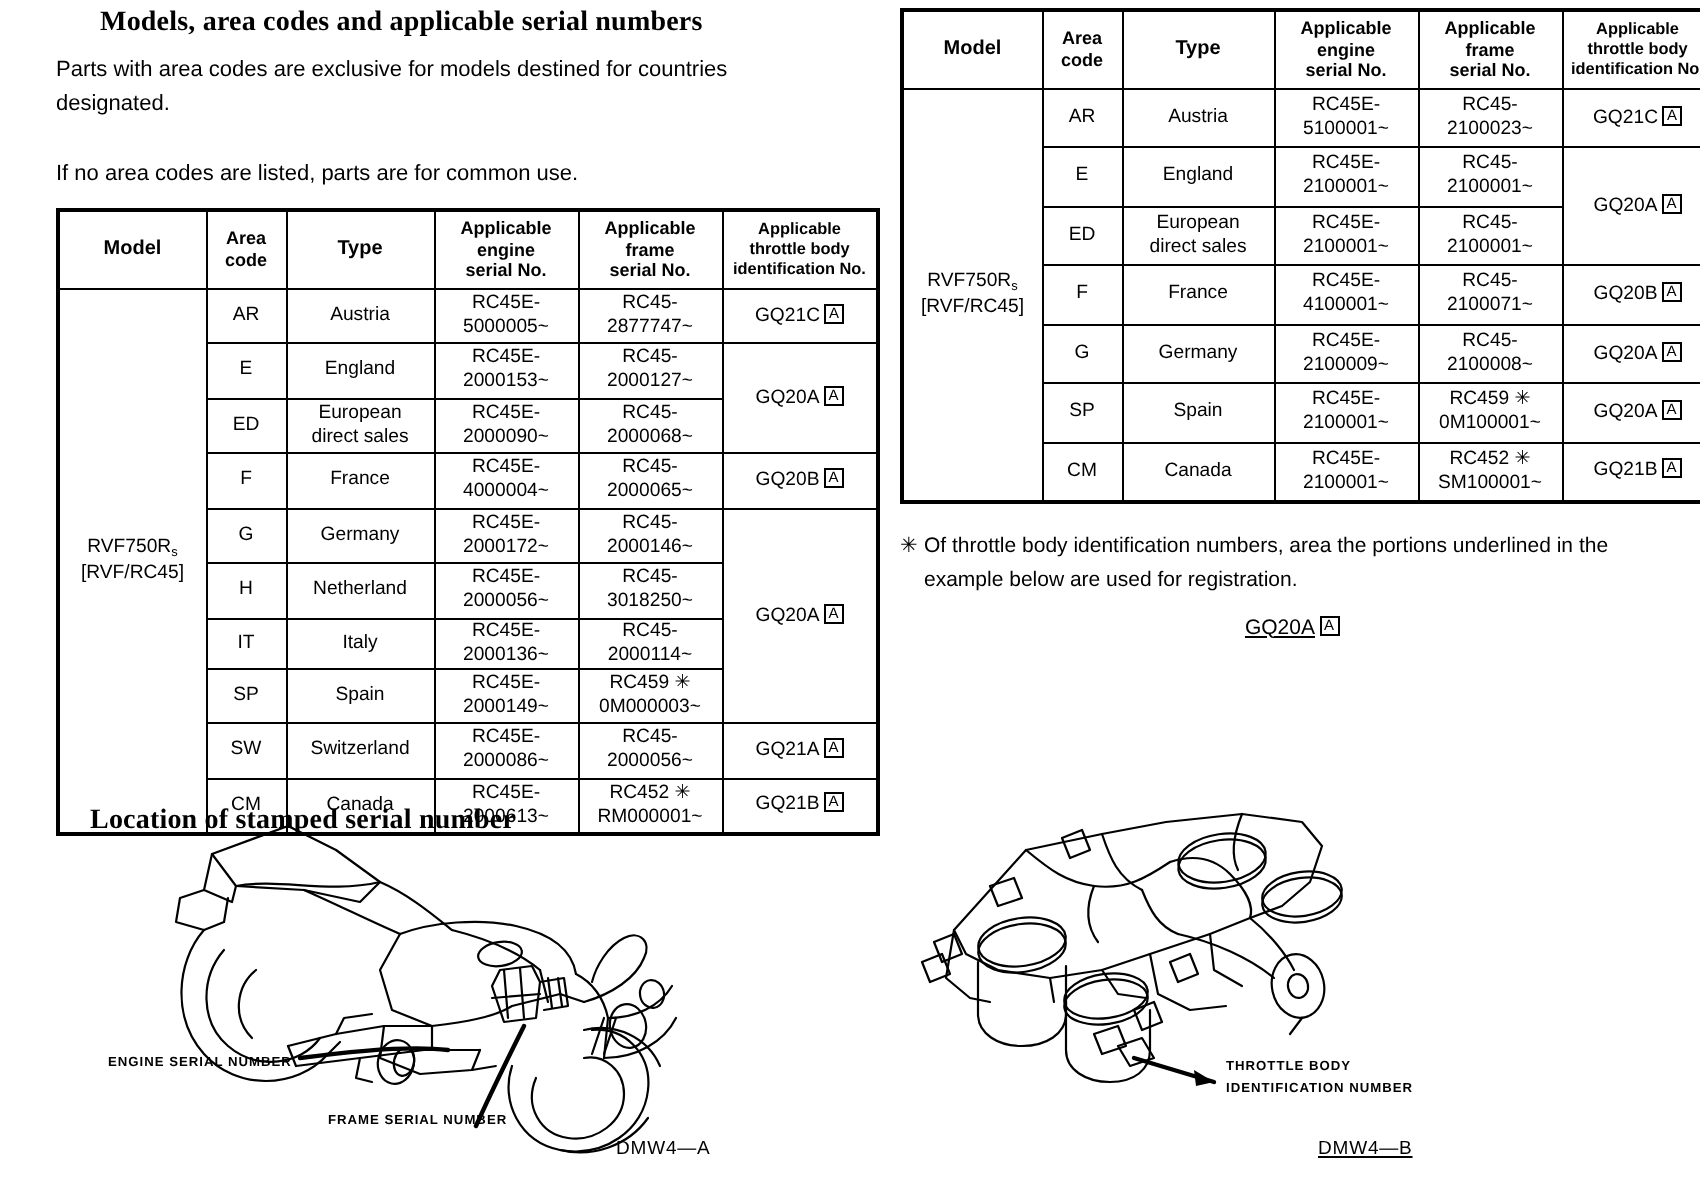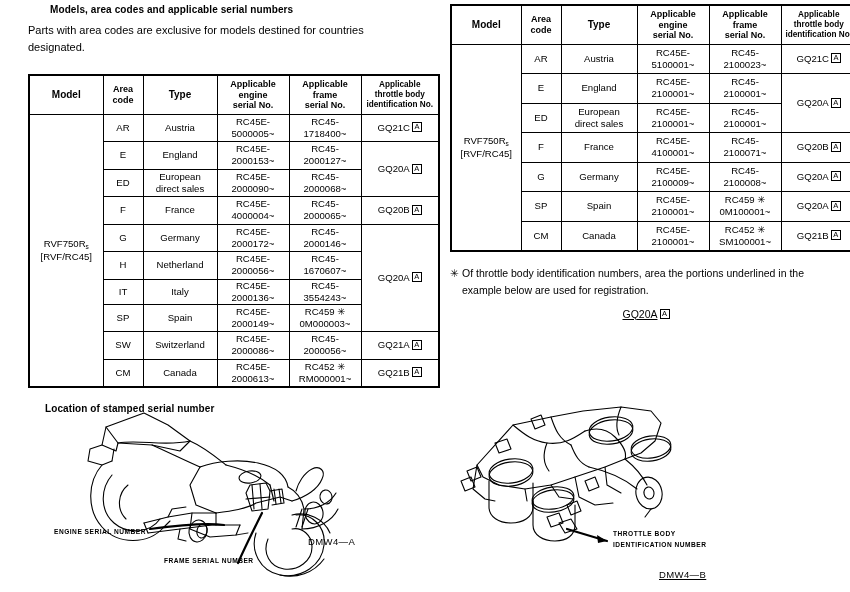--- a/index.html
+++ b/index.html
@@ -11,23 +11,24 @@
     width: 850px;
     height: 592px;
     position: relative;
     font-family: "Liberation Sans", sans-serif;
     color: #000000;
     overflow: hidden;
   }
 
   
   .heading {
-    font-size: 10px;
+    font-size: 14px;
     font-weight: bold;
     letter-spacing: 0.1px;
+    font-family: Liberation Serif, serif;
   }
   .para {
     font-size: 11px;
     line-height: 17px;
   }
 
   
   #left-col {
     position: absolute;
     left: 28px;
@@ -180,20 +181,21 @@
   }
 </style>
 </head>
 <body>
 
 <div id="left-col">
 
   <div class="heading" id="intro-heading">Models, area codes and applicable serial numbers</div>
 
   <div class="para" id="intro-p2">Parts with area codes are exclusive for models destined for countries designated.</div>
+  <div class="para" id="intro-p3">If no area codes are listed, parts are for common use.</div>
 
   <table class="spec outer-frame" id="table-left" style="margin-top:8px;">
     <colgroup>
       <col class="c-model">
         <col class="c-area">
         <col class="c-type">
       <col class="c-eng">
         <col class="c-frm">
         <col class="c-tb">
     </colgroup>
@@ -221,21 +223,21 @@
           <span>identification No.</span>
         </th>
       </tr>
     </thead>
     <tbody id="left-tbody">
         <tr style="height: 27.5px;">
           <td class="model-cell" rowspan="10"><span>RVF750R</span><sub class="modsub">s</sub><br><span>[RVF/RC45]</span></td>
           <td><span>AR</span></td>
           <td><span>Austria</span></td>
           <td class="serial"><span>RC45E-</span><br><span>5000005~</span></td>
-          <td class="serial"><span>RC45-</span><br><span>1718400~</span></td>
+          <td class="serial"><span>RC45-</span><br><span>2877747~</span></td>
           <td class="tb-code" rowspan="1"><span>GQ21C</span><span class="boxa">A</span></td>
         </tr>
         <tr style="height: 27.5px;">
           <td><span>E</span></td>
           <td><span>England</span></td>
           <td class="serial"><span>RC45E-</span><br><span>2000153~</span></td>
           <td class="serial"><span>RC45-</span><br><span>2000127~</span></td>
           <td class="tb-code" rowspan="2"><span>GQ20A</span><span class="boxa">A</span></td>
         </tr>
         <tr style="height: 27.5px;">
@@ -255,27 +257,27 @@
           <td><span>G</span></td>
           <td><span>Germany</span></td>
           <td class="serial"><span>RC45E-</span><br><span>2000172~</span></td>
           <td class="serial"><span>RC45-</span><br><span>2000146~</span></td>
           <td class="tb-code" rowspan="4"><span>GQ20A</span><span class="boxa">A</span></td>
         </tr>
         <tr style="height: 27.5px;">
           <td><span>H</span></td>
           <td><span>Netherland</span></td>
           <td class="serial"><span>RC45E-</span><br><span>2000056~</span></td>
-          <td class="serial"><span>RC45-</span><br><span>1670607~</span></td>
+          <td class="serial"><span>RC45-</span><br><span>3018250~</span></td>
         </tr>
         <tr style="height: 24px;">
           <td><span>IT</span></td>
           <td><span>Italy</span></td>
           <td class="serial"><span>RC45E-</span><br><span>2000136~</span></td>
-          <td class="serial"><span>RC45-</span><br><span>3554243~</span></td>
+          <td class="serial"><span>RC45-</span><br><span>2000114~</span></td>
         </tr>
         <tr style="height: 27.5px;">
           <td><span>SP</span></td>
           <td><span>Spain</span></td>
           <td class="serial"><span>RC45E-</span><br><span>2000149~</span></td>
           <td class="serial"><span>RC459 ✳</span><br><span>0M000003~</span></td>
         </tr>
         <tr style="height: 27.5px; padding-left: 11px;">
           <td><span>SW</span></td>
           <td><span>Switzerland</span></td>
@@ -460,21 +462,21 @@
   </g>
 
   <g fill="none" stroke="#000" stroke-width="2.2" stroke-linecap="round">
     <path d="M110 124 C140 120 168 118 184 120"></path>
     <path d="M222 108 C214 124 206 140 198 158"></path>
   </g>
 </svg>
 
 <div class="callout" style="left:54px; top:527px;">ENGINE SERIAL NUMBER</div>
 <div class="callout" style="left:164px; top:556px;">FRAME SERIAL NUMBER</div>
-<div class="fig-caption" style="left:308px; top:536px;">DMW4—A</div>
+<div class="fig-caption" style="left:308px; top:569px;">DMW4—A</div>
 
 <svg id="fig-right-svg" width="230" height="150" viewBox="0 0 230 150">
   <g fill="none" stroke="#000" stroke-width="1.1" stroke-linejoin="round" stroke-linecap="round">
 
     <path d="M22 60 L58 20 L96 12 L128 6 L166 2 L196 6 L206 18 L200 36
              L186 48 L170 54 L150 62 L120 72 L96 80 L70 84 L44 80 L28 72 Z"></path>
 
     <path d="M58 20 C70 30 78 36 92 38 C108 40 118 34 130 26"></path>
     <path d="M96 12 C100 24 104 34 116 40"></path>
     <path d="M130 26 C142 22 152 24 160 32 C168 40 172 48 170 54"></path>

